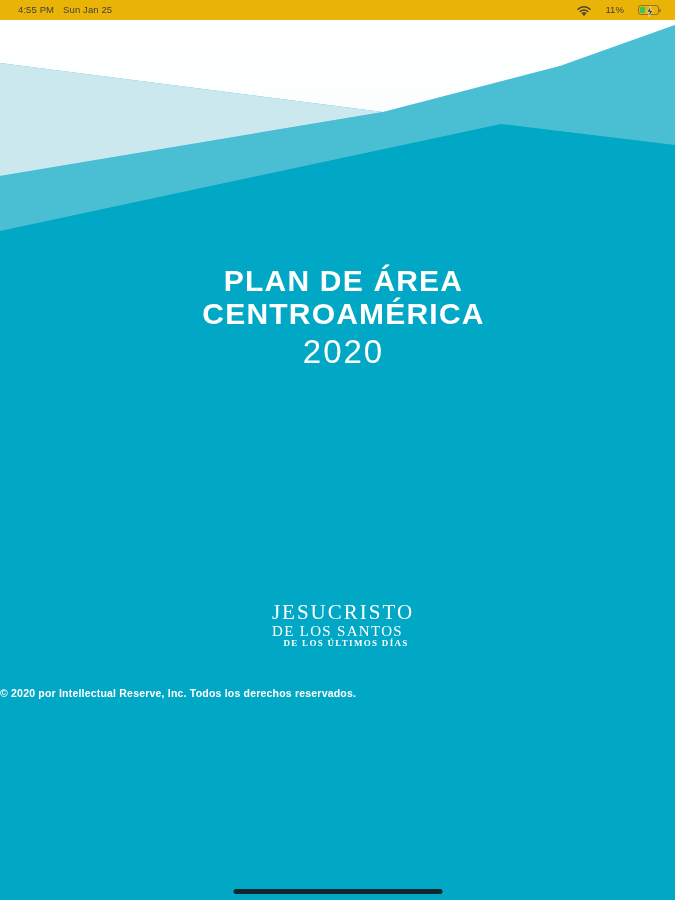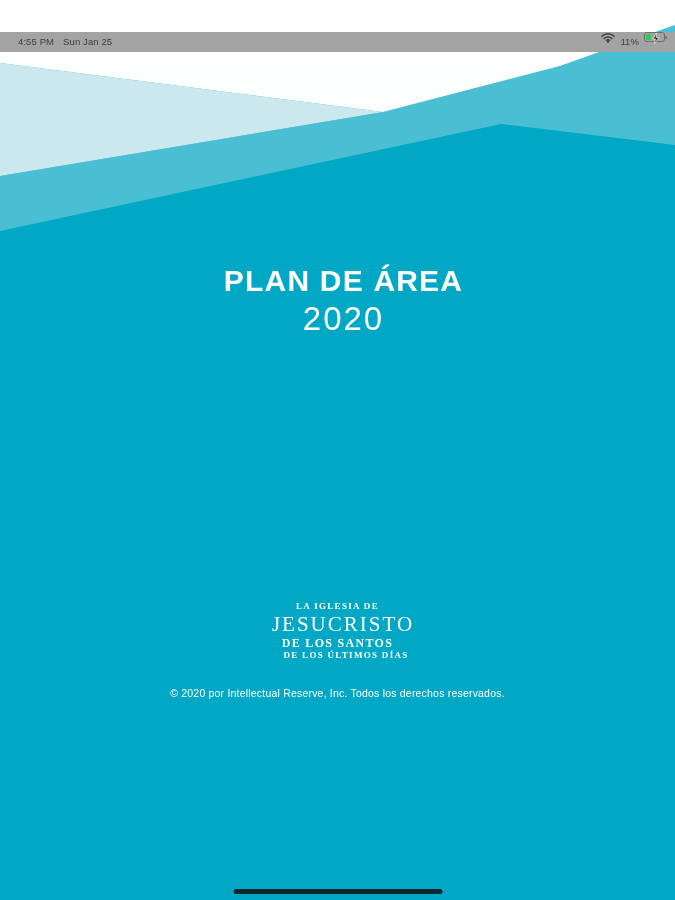--- a/index.html
+++ b/index.html
@@ -6,28 +6,27 @@
   html, body { width: 675px; height: 900px; overflow: hidden; }
   body {
     font-family: "Liberation Sans", sans-serif;
     background: #ffffff;
     position: relative;
   }
 
   
   .status-bar {
     position: absolute; top: 0; left: 0; right: 0; height: 20px;
-    background: #a3a3a3;
+    background: #eab308;
     display: flex; align-items: center; justify-content: space-between;
-    padding: 0 10px 0 18px;
+    padding: 0 16px 0 18px;
     z-index: 30;
-    margin-top: 32px;
   }
   .sb-left { display: flex; align-items: center; gap: 9px; }
-  .sb-right { display: flex; gap: 5px; }
+  .sb-right { display: flex; align-items: center; gap: 14px; }
   .sb-text {
     font-size: 9.5px; color: #3e3e3e; letter-spacing: 0.1px; line-height: 20px;
   }
   .wifi-svg { display: block; }
   .battery {
     position: relative; width: 21px; height: 10px;
     border: 1px solid rgba(70,70,70,0.55); border-radius: 2.8px;
     display: flex; align-items: center; padding: 1px;
   }
   .battery-fill {
@@ -84,28 +83,28 @@
     text-align: center; color: #ffffff;
     font-family: "Liberation Serif", serif;
   }
   .logo-small {
     font-size: 9px; line-height: 12px; letter-spacing: 1.3px; font-weight: 600;
   }
   .logo-name {
     font-size: 21px; line-height: 23px; letter-spacing: 2px; font-weight: 400;
     margin: 1px 0 2px 11px;
   }
-  .logo-small2 { font-size: 12px; line-height: 11px; letter-spacing: 1.3px; font-weight: 700; }
+  .logo-small2 { font-size: 15px; line-height: 11px; letter-spacing: 1.3px; font-weight: 400; }
   .logo-small3 { font-size: 9px; line-height: 12px; letter-spacing: 1.3px; font-weight: 600; padding-left: 17px; }
 
   
   .copyright {
     position: absolute; top: 667px; left: 0; right: 0;
-    text-align: center; color: #ffffff;
-    font-size: 10.5px; line-height: 13px; letter-spacing: 0.2px;
+    color: #ffffff;
+    font-size: 10.5px; line-height: 13px; letter-spacing: 0.2px; font-weight: bold;
   }
 
   
   .home-indicator {
     position: absolute; top: 889px; left: 50%; transform: translateX(-50%);
     width: 209px; height: 5px; border-radius: 3px;
     background: var(--indicator, #0d2731);
     z-index: 40;
   }
 </style>
@@ -138,25 +137,25 @@
 </div>
 
 <div class="cover">
   <div class="shape shape-medium"></div>
   <div class="shape shape-dark"></div>
   <div class="shape shape-light"></div>
   <div class="shape shape-white"></div>
 
   <div class="title-block">
     <div class="title-line">PLAN DE ÁREA</div>
+    <div class="title-line">CENTROAMÉRICA</div>
     <div class="title-year">2020</div>
   </div>
 
   <div class="logo-block">
-    <div class="logo-small">LA IGLESIA DE</div>
     <div class="logo-name">JESUCRISTO</div>
     <div class="logo-small2">DE LOS SANTOS</div>
     <div class="logo-small3">DE LOS ÚLTIMOS DÍAS</div>
   </div>
 
   <div class="copyright">© 2020 por Intellectual Reserve, Inc. Todos los derechos reservados.</div>
 </div>
 
 <div class="home-indicator"></div>
 

